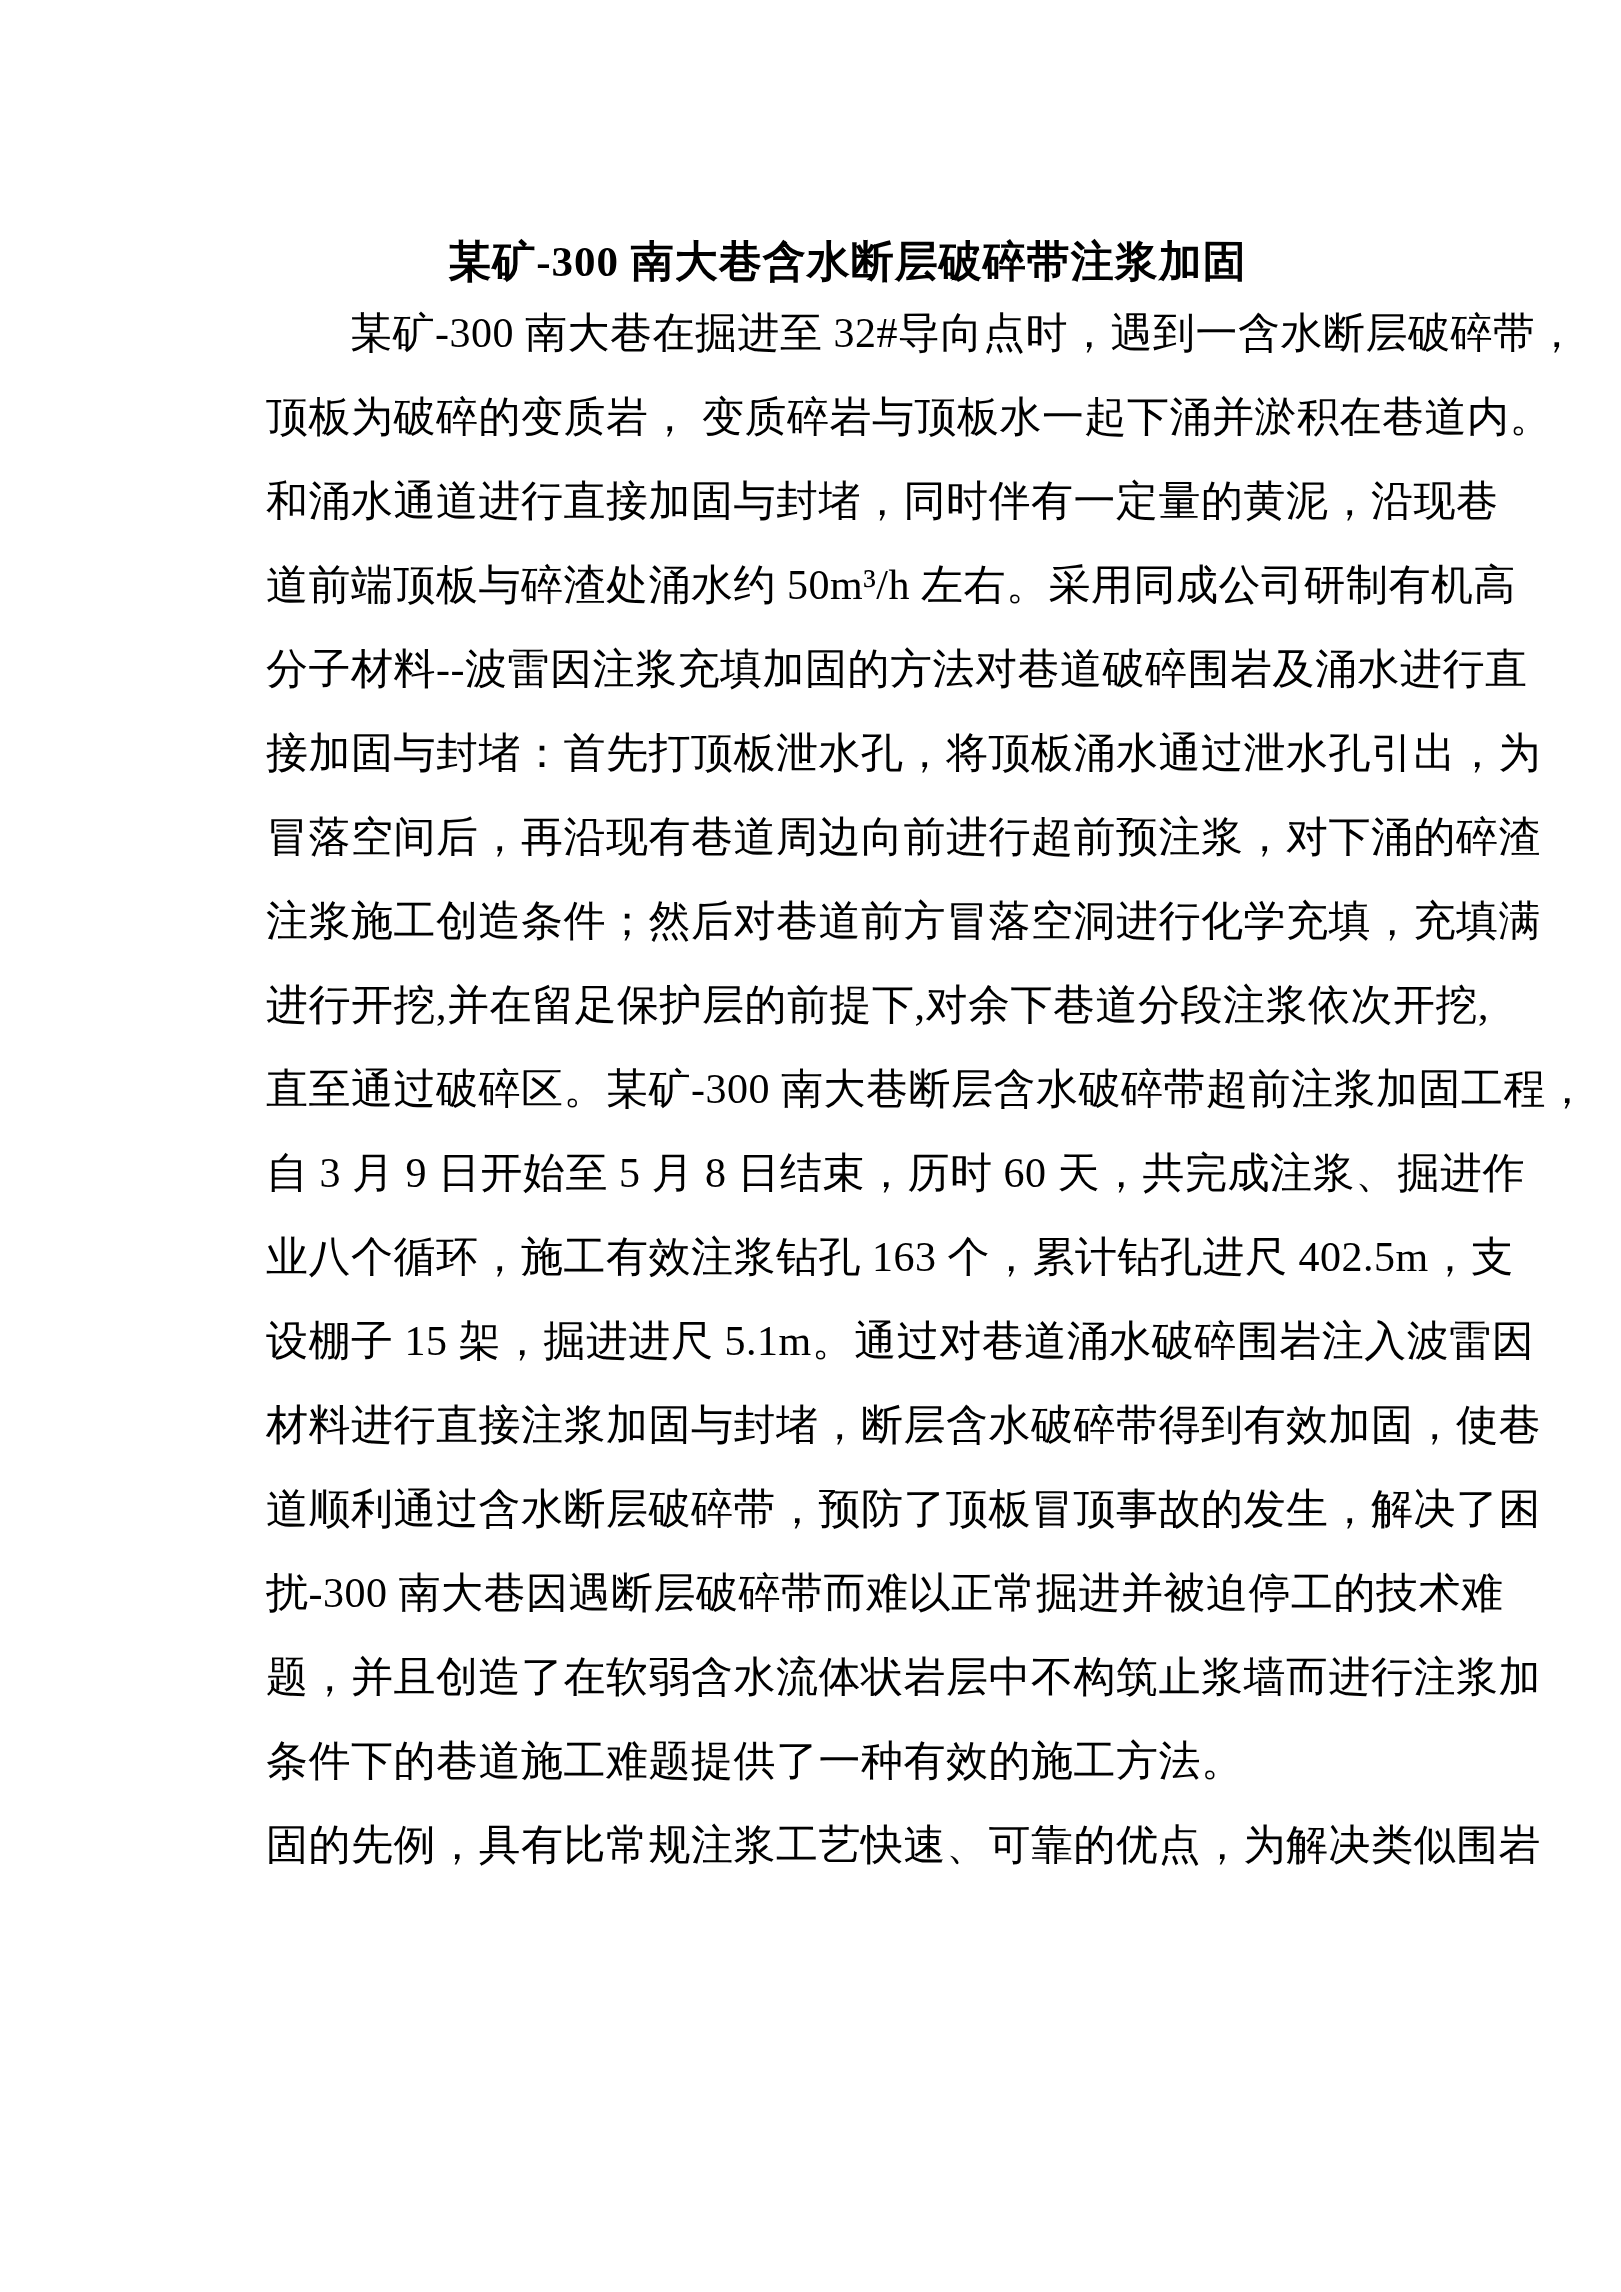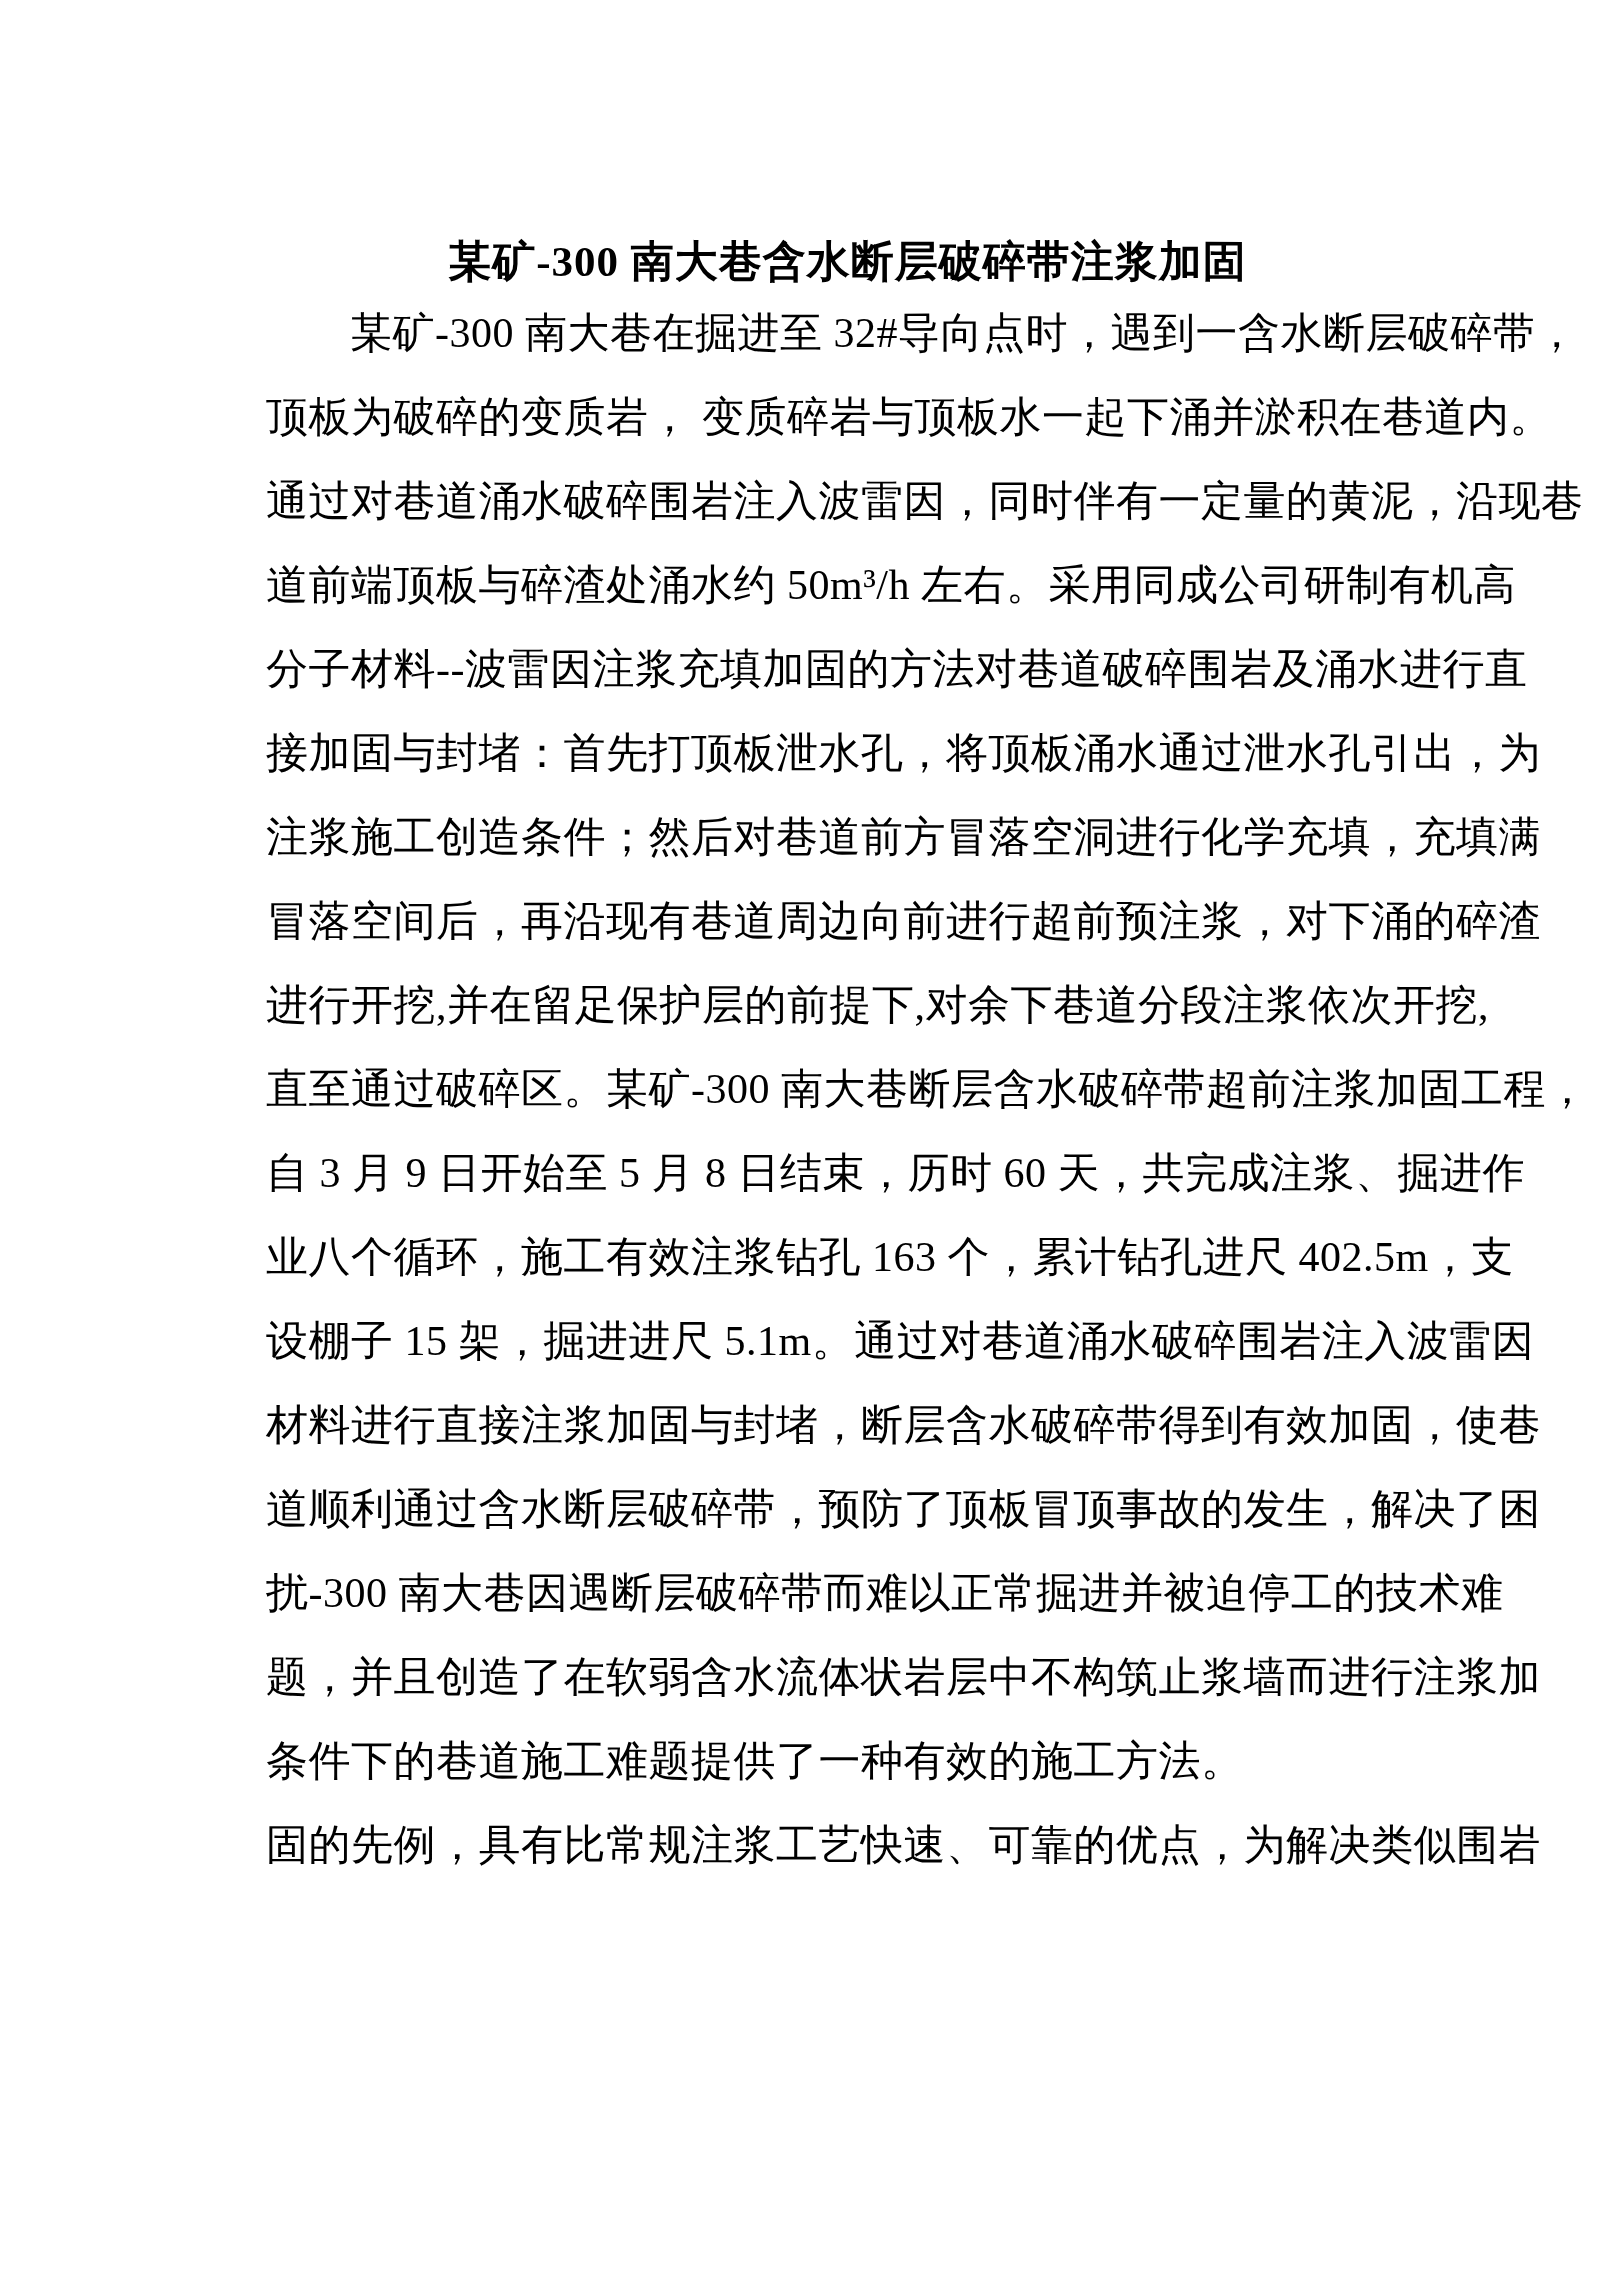--- a/index.html
+++ b/index.html
@@ -49,26 +49,26 @@
 </style>
 </head>
 <body>
 
 <div class="page">
   <h1 class="doc-title">某矿-300 南大巷含水断层破碎带注浆加固</h1>
 
   <div class="doc-body">
     <div class="text-line indent">某矿-300 南大巷在掘进至 32#导向点时，遇到一含水断层破碎带，</div>
     <div class="text-line">顶板为破碎的变质岩， 变质碎岩与顶板水一起下涌并淤积在巷道内。</div>
-    <div class="text-line">通过对巷道涌水破碎围岩注入波雷因，同时伴有一定量的黄泥，沿现巷</div>
+    <div class="text-line">和涌水通道进行直接加固与封堵，同时伴有一定量的黄泥，沿现巷</div>
     <div class="text-line">道前端顶板与碎渣处涌水约 50m³/h 左右。采用同成公司研制有机高</div>
     <div class="text-line">分子材料--波雷因注浆充填加固的方法对巷道破碎围岩及涌水进行直</div>
     <div class="text-line">接加固与封堵：首先打顶板泄水孔，将顶板涌水通过泄水孔引出，为</div>
+    <div class="text-line">冒落空间后，再沿现有巷道周边向前进行超前预注浆，对下涌的碎渣</div>
     <div class="text-line">注浆施工创造条件；然后对巷道前方冒落空洞进行化学充填，充填满</div>
-    <div class="text-line">冒落空间后，再沿现有巷道周边向前进行超前预注浆，对下涌的碎渣</div>
     <div class="text-line">进行开挖,并在留足保护层的前提下,对余下巷道分段注浆依次开挖,</div>
     <div class="text-line">直至通过破碎区。某矿-300 南大巷断层含水破碎带超前注浆加固工程，</div>
     <div class="text-line">自 3 月 9 日开始至 5 月 8 日结束，历时 60 天，共完成注浆、掘进作</div>
     <div class="text-line">业八个循环，施工有效注浆钻孔 163 个，累计钻孔进尺 402.5m，支</div>
     <div class="text-line">设棚子 15 架，掘进进尺 5.1m。通过对巷道涌水破碎围岩注入波雷因</div>
     <div class="text-line">材料进行直接注浆加固与封堵，断层含水破碎带得到有效加固，使巷</div>
     <div class="text-line">道顺利通过含水断层破碎带，预防了顶板冒顶事故的发生，解决了困</div>
     <div class="text-line">扰-300 南大巷因遇断层破碎带而难以正常掘进并被迫停工的技术难</div>
     <div class="text-line">题，并且创造了在软弱含水流体状岩层中不构筑止浆墙而进行注浆加</div>
     <div class="text-line">条件下的巷道施工难题提供了一种有效的施工方法。</div>

